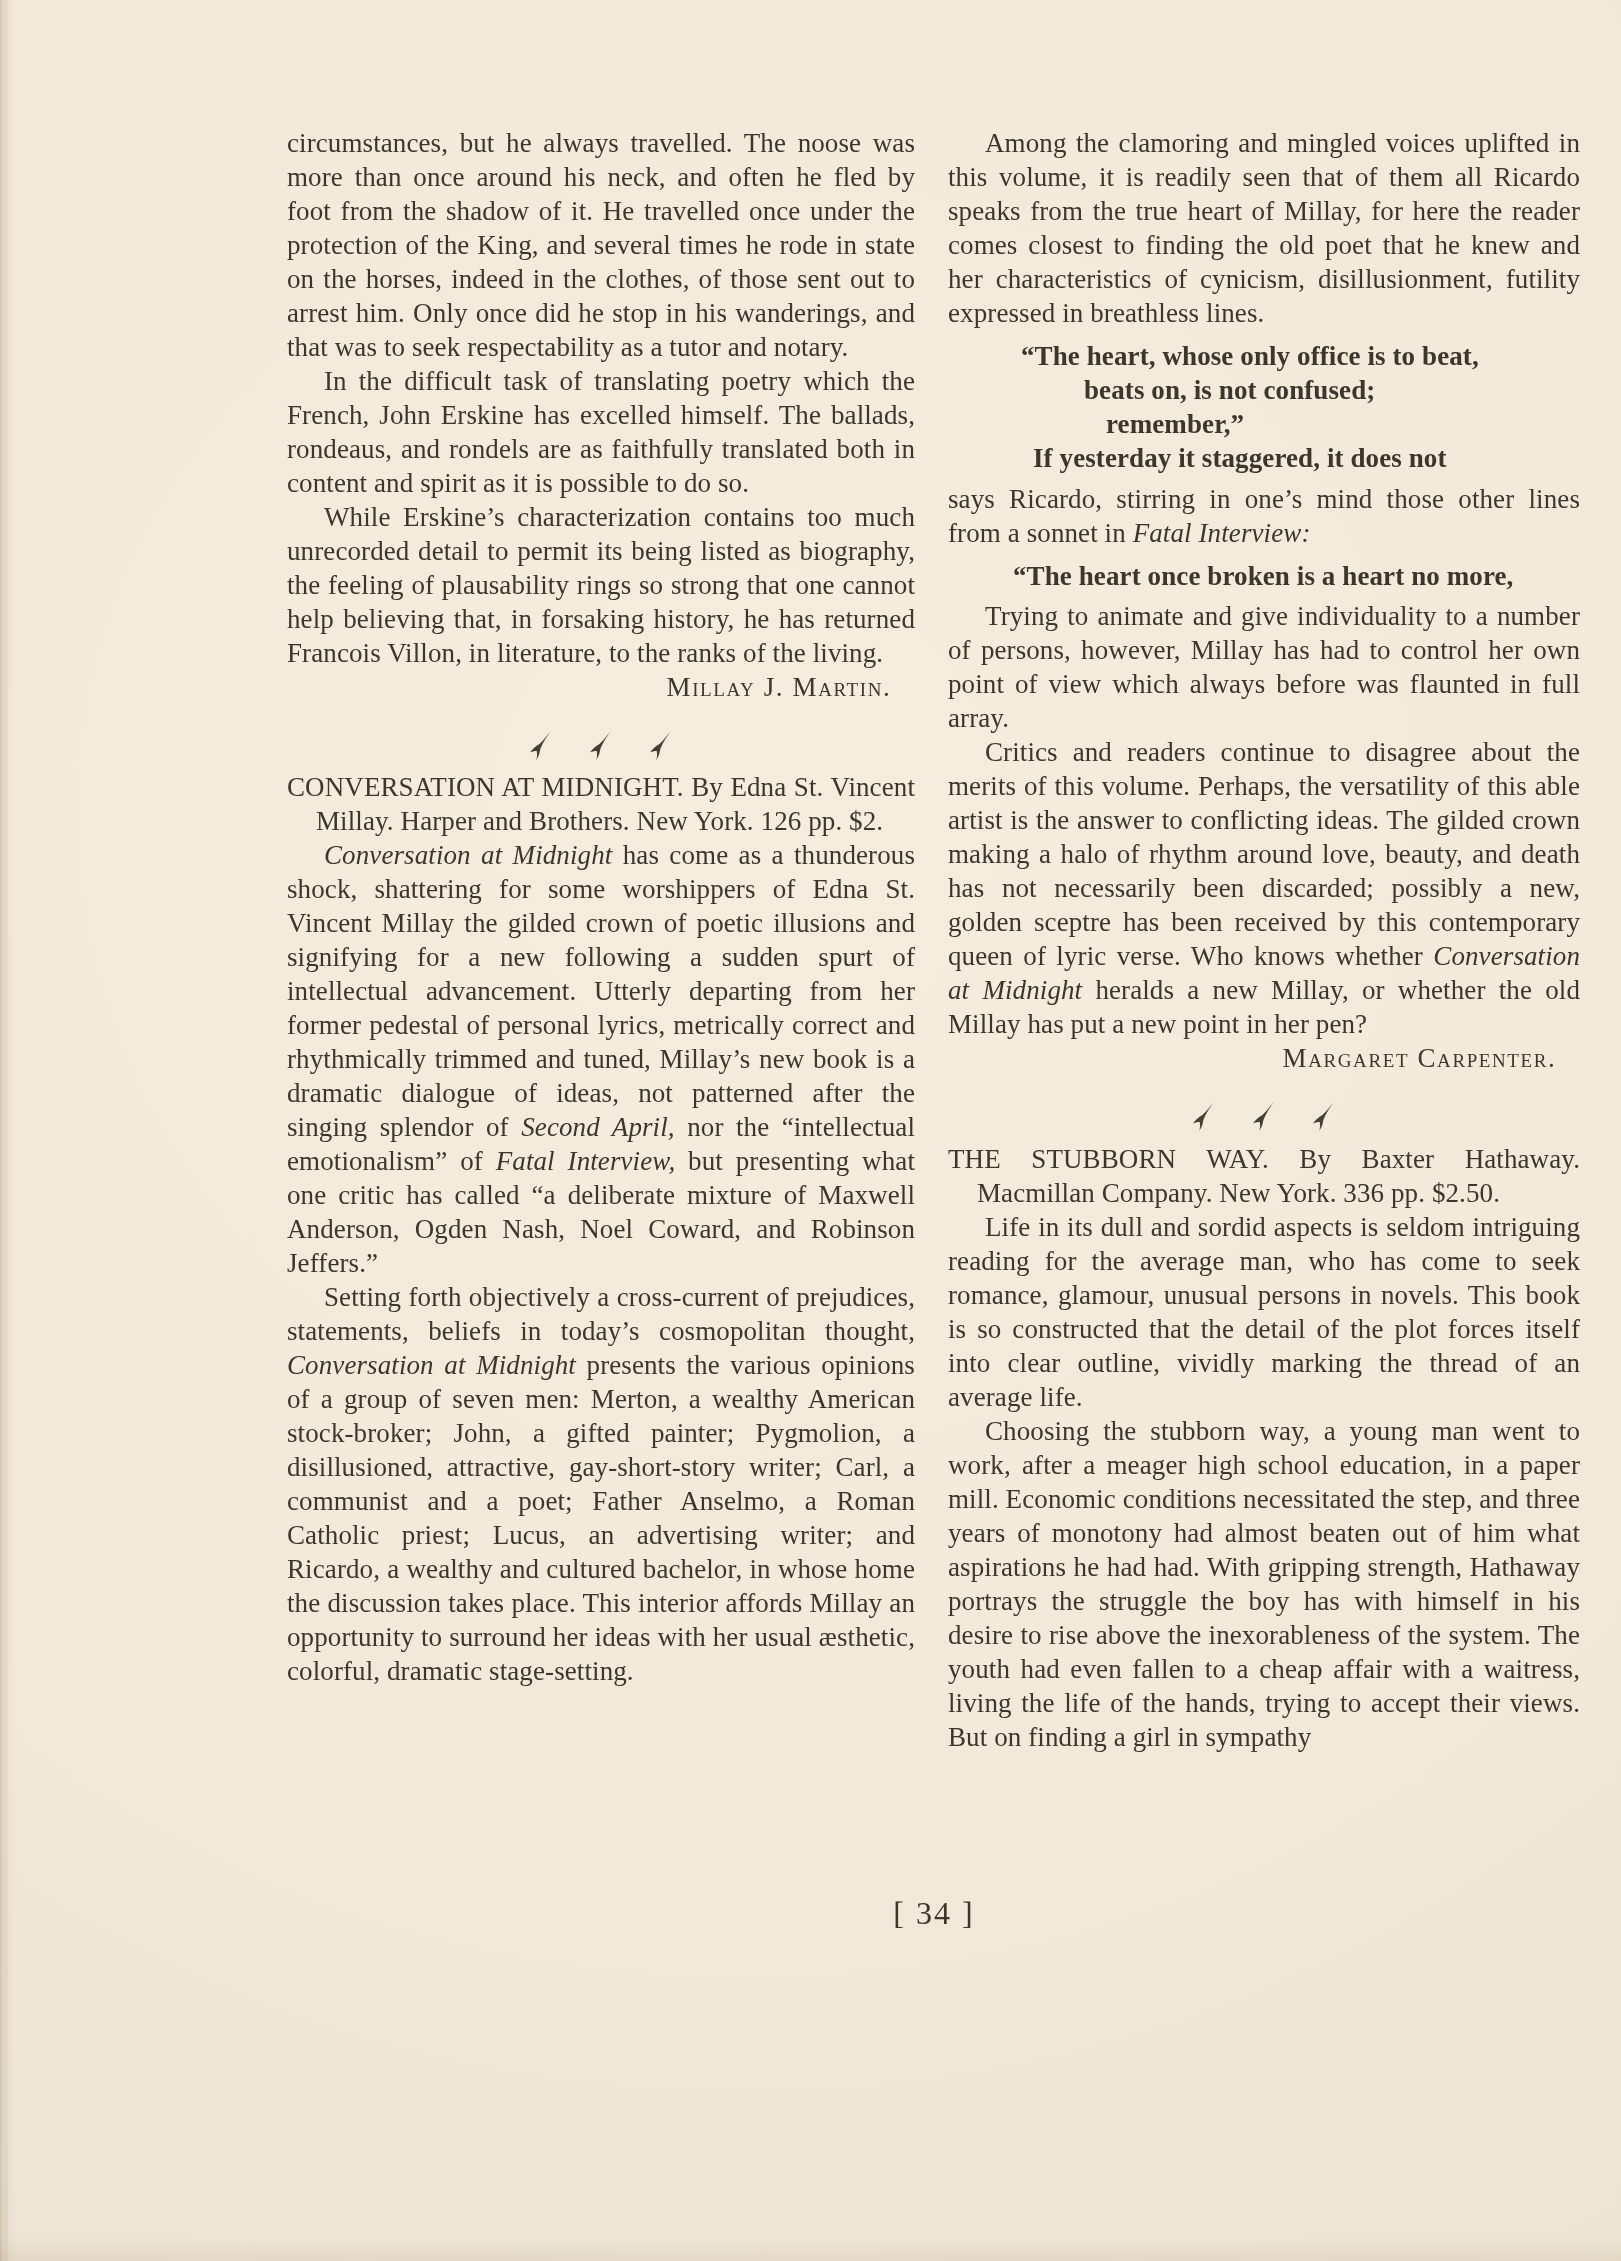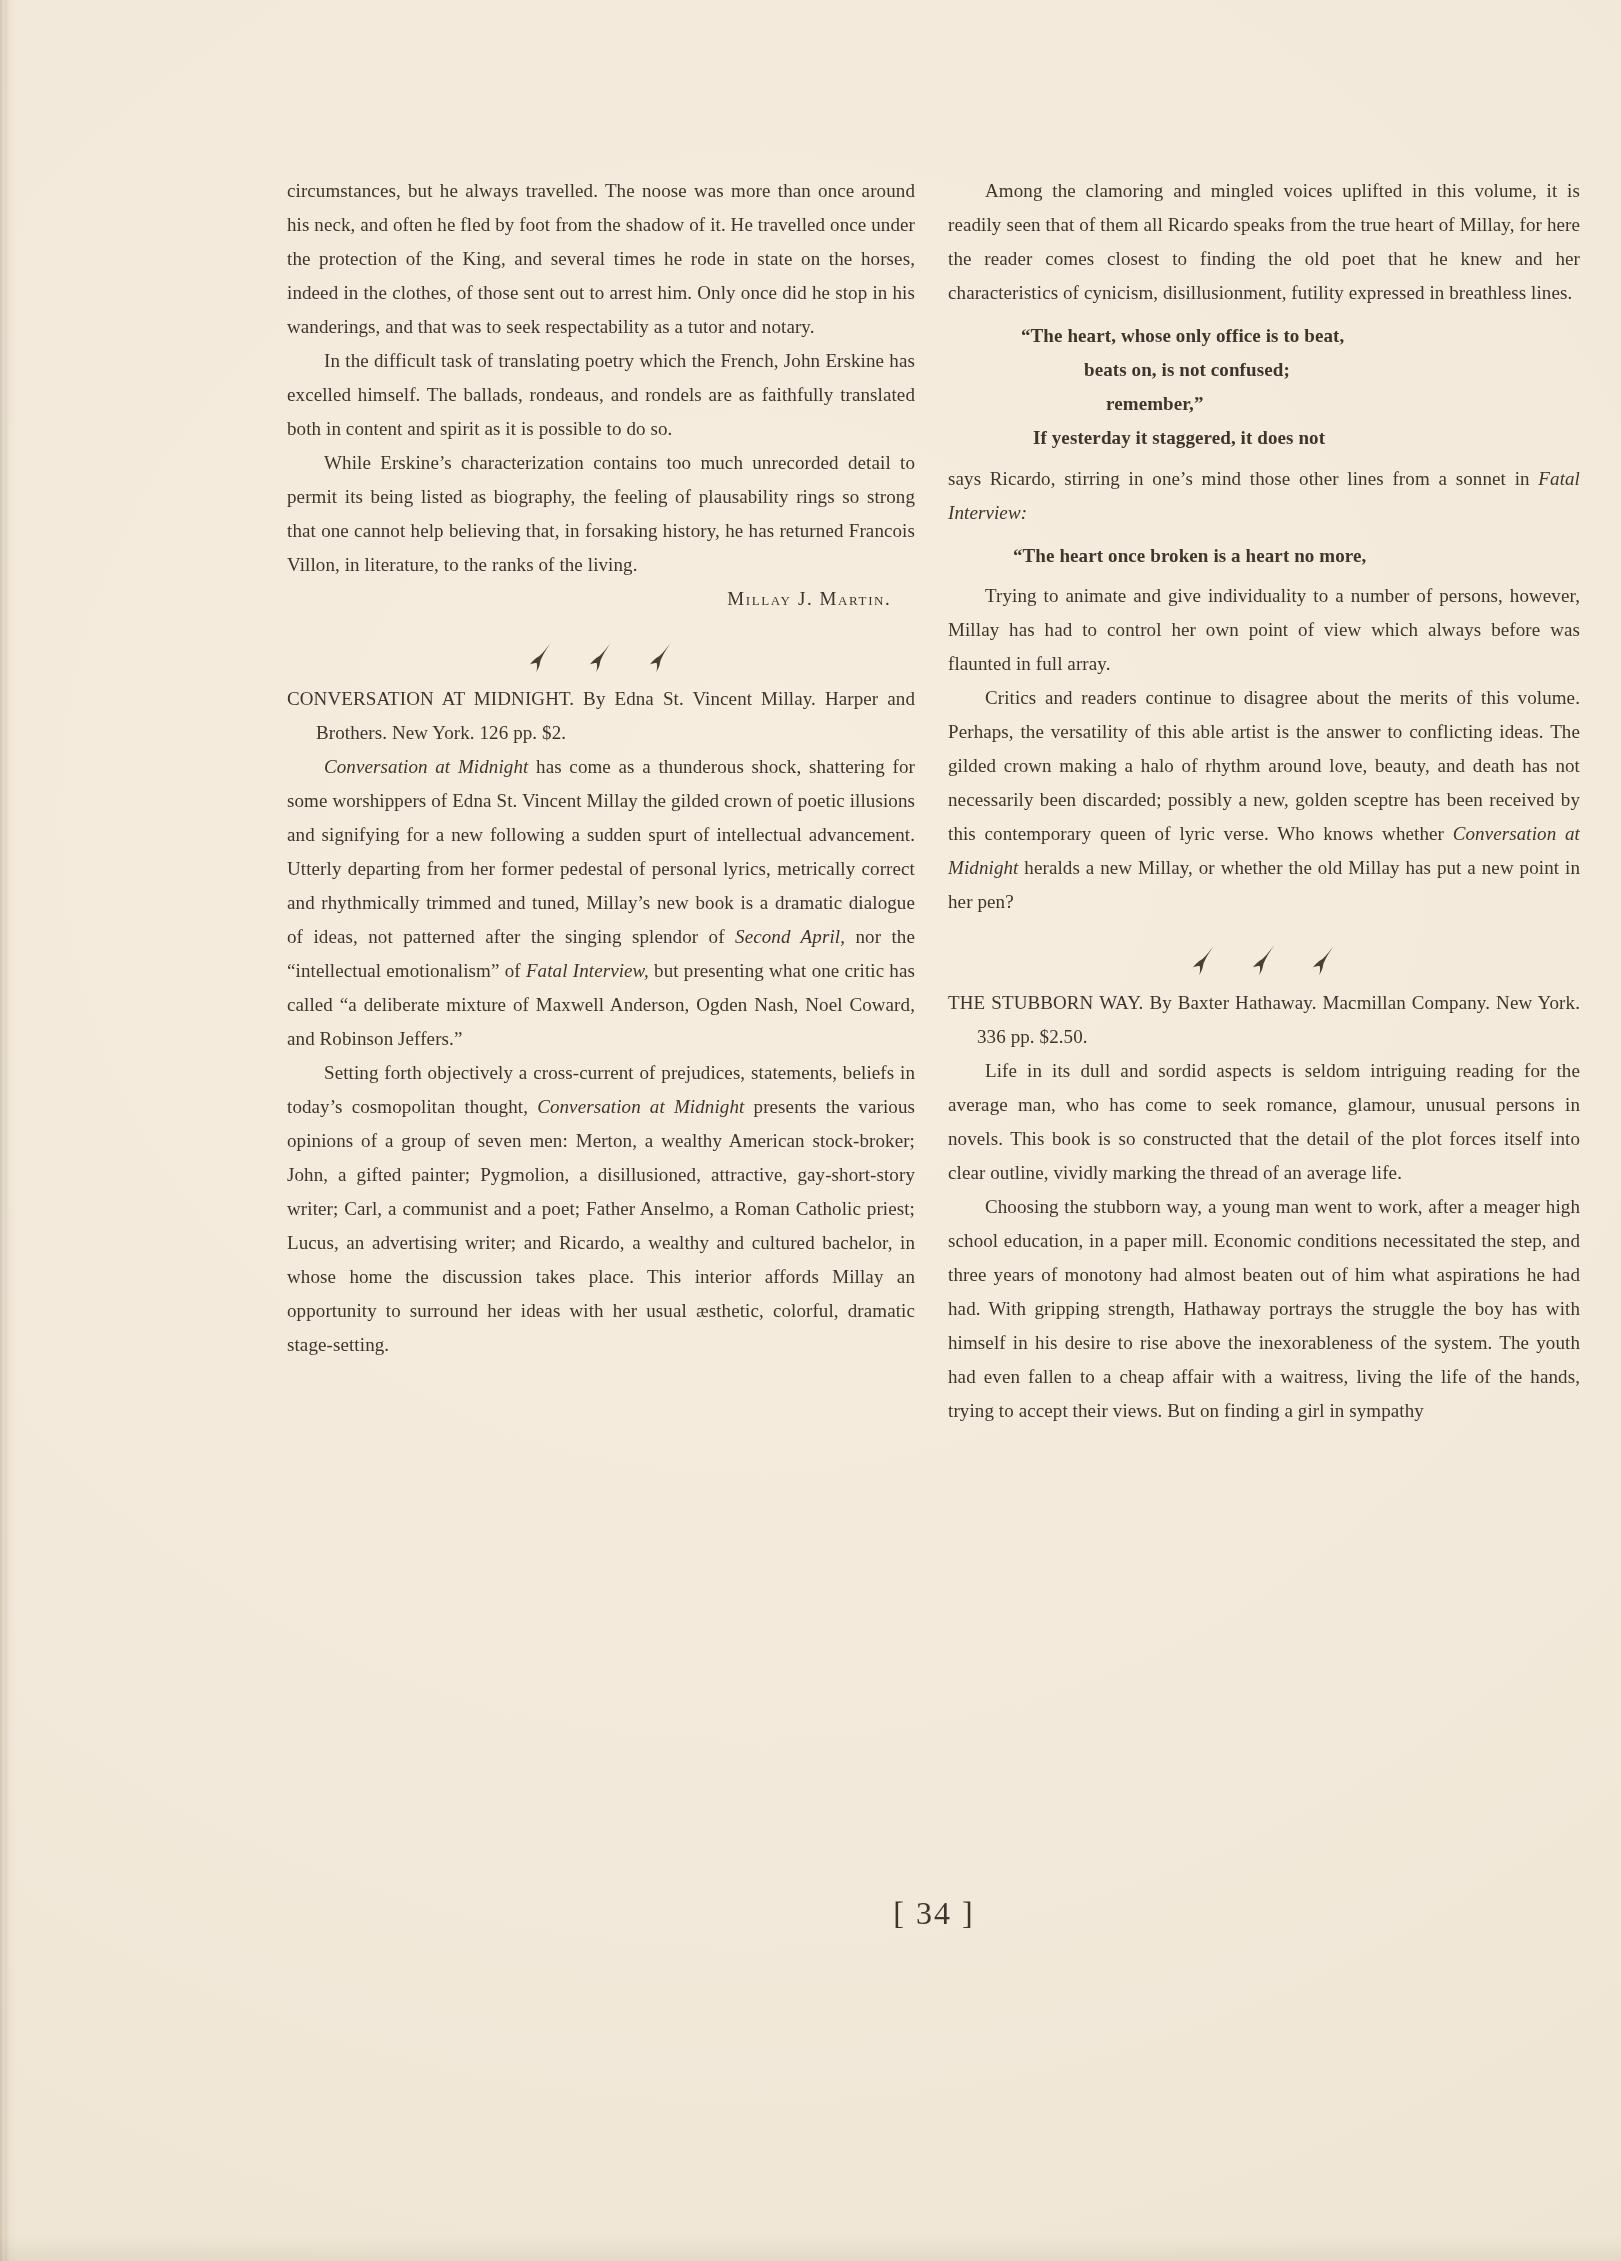--- a/index.html
+++ b/index.html
@@ -16,24 +16,23 @@
   .crease{
     position:absolute;left:0;top:0;bottom:0;width:17px;
     background:linear-gradient(90deg, rgba(125,104,82,.28) 0px, rgba(125,104,82,.10) 3.9px, rgba(125,104,82,.16) 5.9px, rgba(125,104,82,.04) 9.2px, rgba(125,104,82,0) 17px);
   }
   .bottom-shade{
     position:absolute;left:0;right:0;bottom:0;height:26px;
     background:linear-gradient(0deg, rgba(120,100,75,.10), rgba(120,100,75,0));
   }
   .col{
     position:absolute;top:126px;
-    font-size:19px;line-height:34px;color:#3e362c;
+    font-size:27px;line-height:34px;color:#3e362c;
     text-align:justify;
     letter-spacing:0.1px;
-    margin-top:48px;
   }
   #col-left{left:287px;width:628px;}
   #col-right{left:948px;width:632px;}
   .col p{margin:0;}
   p.para.ind{text-indent:37px;}
   .it{font-style:italic;}
   .byline{
     text-align:right;padding-right:23.6px;
     font-variant:small-caps;letter-spacing:1.6px;
   }
@@ -87,20 +86,21 @@
         <div class="vline" style="padding-left: 136px;">beats on, is not confused;</div>
         <div class="vline" style="padding-left: 158px;">remember,”</div>
         <div class="vline" style="padding-left: 85px;">If  yesterday  it  staggered,  it  does  not</div>
       </div>
       <p class="para"><span>says Ricardo, stirring in one’s mind those other lines from a sonnet in </span><span class="it">Fatal Interview:</span></p>
       <div class="verse">
         <div class="vline" style="padding-left: 65px;">“The heart once broken is a heart no more,</div>
       </div>
       <p class="para ind"><span>Trying to animate and give individuality to a number of persons, however, Millay has had to control her own point of view which always before was flaunted in full array.</span></p>
       <p class="para ind"><span>Critics and readers continue to disagree about the merits of this volume.  Perhaps, the versatility of this able artist is the answer to conflicting ideas.  The gilded crown making a halo of rhythm around love, beauty, and death has not necessarily been discarded; possibly a new, golden sceptre has been received by this contemporary queen of lyric verse.  Who knows whether </span><span class="it">Conversation at Midnight</span><span> heralds a new Millay, or whether the old Millay has put a new point in her pen?</span></p>
+      <p class="byline">Margaret Carpenter.</p>
       <div class="orns"><span class="fleuron"><svg viewBox="0 0 26 36" xmlns="http://www.w3.org/2000/svg">
             <path fill="#47403400" d="M0 0h26v36H0z"></path>
             <path fill="#474034" d="M25 0 C18.5 8.8 14.2 13.8 10.8 16.6 C6.8 18.8 3.2 21.8 0 26.2 C3.2 24.9 5.9 24.3 8 24.5 C8.8 27.9 8.6 31.2 7.4 35 C9.9 31 11.5 27.3 11.9 23.8 C12.5 20.4 16 12.9 25 0 Z"></path>
           </svg></span><span class="fleuron"><svg viewBox="0 0 26 36" xmlns="http://www.w3.org/2000/svg">
             <path fill="#47403400" d="M0 0h26v36H0z"></path>
             <path fill="#474034" d="M25 0 C18.5 8.8 14.2 13.8 10.8 16.6 C6.8 18.8 3.2 21.8 0 26.2 C3.2 24.9 5.9 24.3 8 24.5 C8.8 27.9 8.6 31.2 7.4 35 C9.9 31 11.5 27.3 11.9 23.8 C12.5 20.4 16 12.9 25 0 Z"></path>
           </svg></span><span class="fleuron"><svg viewBox="0 0 26 36" xmlns="http://www.w3.org/2000/svg">
             <path fill="#47403400" d="M0 0h26v36H0z"></path>
             <path fill="#474034" d="M25 0 C18.5 8.8 14.2 13.8 10.8 16.6 C6.8 18.8 3.2 21.8 0 26.2 C3.2 24.9 5.9 24.3 8 24.5 C8.8 27.9 8.6 31.2 7.4 35 C9.9 31 11.5 27.3 11.9 23.8 C12.5 20.4 16 12.9 25 0 Z"></path>
           </svg></span></div>

